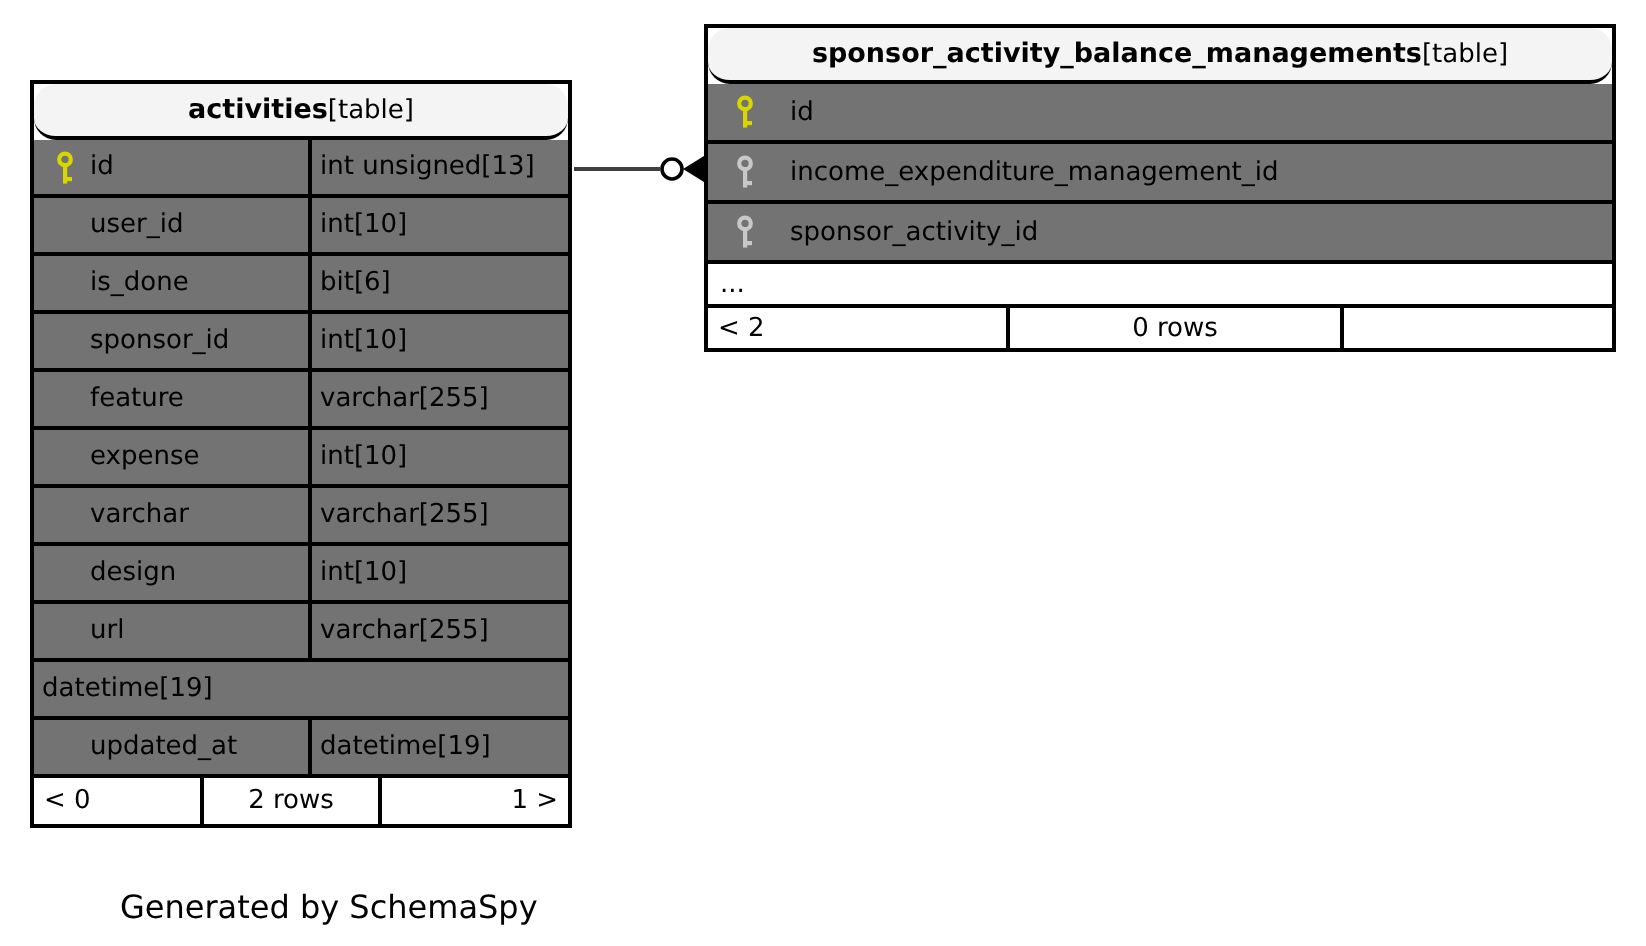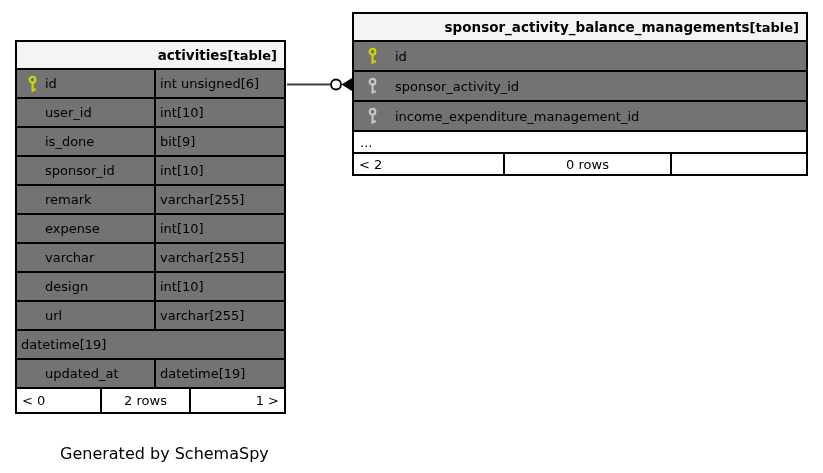--- a/index.html
+++ b/index.html
@@ -15,25 +15,25 @@
     position:absolute;
     border:2px solid #000;
     background:#fff;
     box-sizing:border-box;
   }
   #tbl-activities{left:15px;top:40px;width:271px;}
   #tbl-sabm{left:352px;top:12px;width:456px;}
   .t-header{
     height:26px;
     border-bottom:2px solid #000;
-    display:flex;align-items:center;justify-content:flex-end;
+    display:flex;align-items:center;justify-content:center;
     padding:0 7px;
-    font-weight:bold;font-size:13.5px;
-  }
-  .t-tag{font-weight:bold;font-size:13px;}
+    font-weight:bold;font-size:13.5px;border-radius:11px;
+  }
+  .t-tag{font-weight:normal;font-size:13px;}
   .t-row{
     display:flex;align-items:stretch;
     height:27px;
     border-bottom:2px solid #000;
     background:#737373;
   }
   .t-row:last-of-type{border-bottom:none;}
   .c-name{
     position:relative;
     display:flex;align-items:center;
@@ -80,44 +80,44 @@
       <div class="c-name">
         <span class="key-ico">
           <svg width="11" height="17" viewBox="0 0 11 17">
             <circle cx="5.5" cy="4.2" r="2.9" fill="none" stroke-width="2.1" stroke="#d8d800"></circle>
             <rect x="4.5" y="7" width="2.1" height="9.3" fill="#d8d800"></rect>
             <rect x="6.4" y="13" width="2.6" height="2.1" fill="#d8d800"></rect>
           </svg>
         </span>
         <span>id</span>
       </div>
-      <div class="c-type">int unsigned[6]</div>
+      <div class="c-type">int unsigned[13]</div>
     </div>
 
     <div class="t-row">
       <div class="c-name">
           <span>user_id</span>
         </div>
       <div class="c-type">int[10]</div>
     </div>
     <div class="t-row">
       <div class="c-name">
           <span>is_done</span>
         </div>
-      <div class="c-type">bit[9]</div>
+      <div class="c-type">bit[6]</div>
     </div>
     <div class="t-row">
       <div class="c-name">
           <span>sponsor_id</span>
         </div>
       <div class="c-type">int[10]</div>
     </div>
     <div class="t-row">
       <div class="c-name">
-          <span>remark</span>
+          <span>feature</span>
         </div>
       <div class="c-type">varchar[255]</div>
     </div>
     <div class="t-row">
       <div class="c-name">
           <span>expense</span>
         </div>
       <div class="c-type">int[10]</div>
     </div>
     <div class="t-row">
@@ -176,34 +176,34 @@
 
     <div class="t-row">
       <div class="c-name">
         <span class="key-ico">
           <svg width="11" height="17" viewBox="0 0 11 17">
             <circle cx="5.5" cy="4.2" r="2.9" fill="none" stroke-width="2.1" stroke="#c8c8c8"></circle>
             <rect x="4.5" y="7" width="2.1" height="9.3" fill="#c8c8c8"></rect>
             <rect x="6.4" y="13" width="2.6" height="2.1" fill="#c8c8c8"></rect>
           </svg>
         </span>
-        <span>sponsor_activity_id</span>
+        <span>income_expenditure_management_id</span>
       </div>
     </div>
 
     <div class="t-row">
       <div class="c-name">
         <span class="key-ico">
           <svg width="11" height="17" viewBox="0 0 11 17">
             <circle cx="5.5" cy="4.2" r="2.9" fill="none" stroke-width="2.1" stroke="#c8c8c8"></circle>
             <rect x="4.5" y="7" width="2.1" height="9.3" fill="#c8c8c8"></rect>
             <rect x="6.4" y="13" width="2.6" height="2.1" fill="#c8c8c8"></rect>
           </svg>
         </span>
-        <span>income_expenditure_management_id</span>
+        <span>sponsor_activity_id</span>
       </div>
     </div>
 
     <div class="ellipsis-row">...</div>
 
     <div class="t-footer">
       <div class="f-cell f-left">&lt; 2</div>
       <div class="f-cell f-mid">0 rows</div>
       <div class="f-cell f-right"></div>
     </div>

